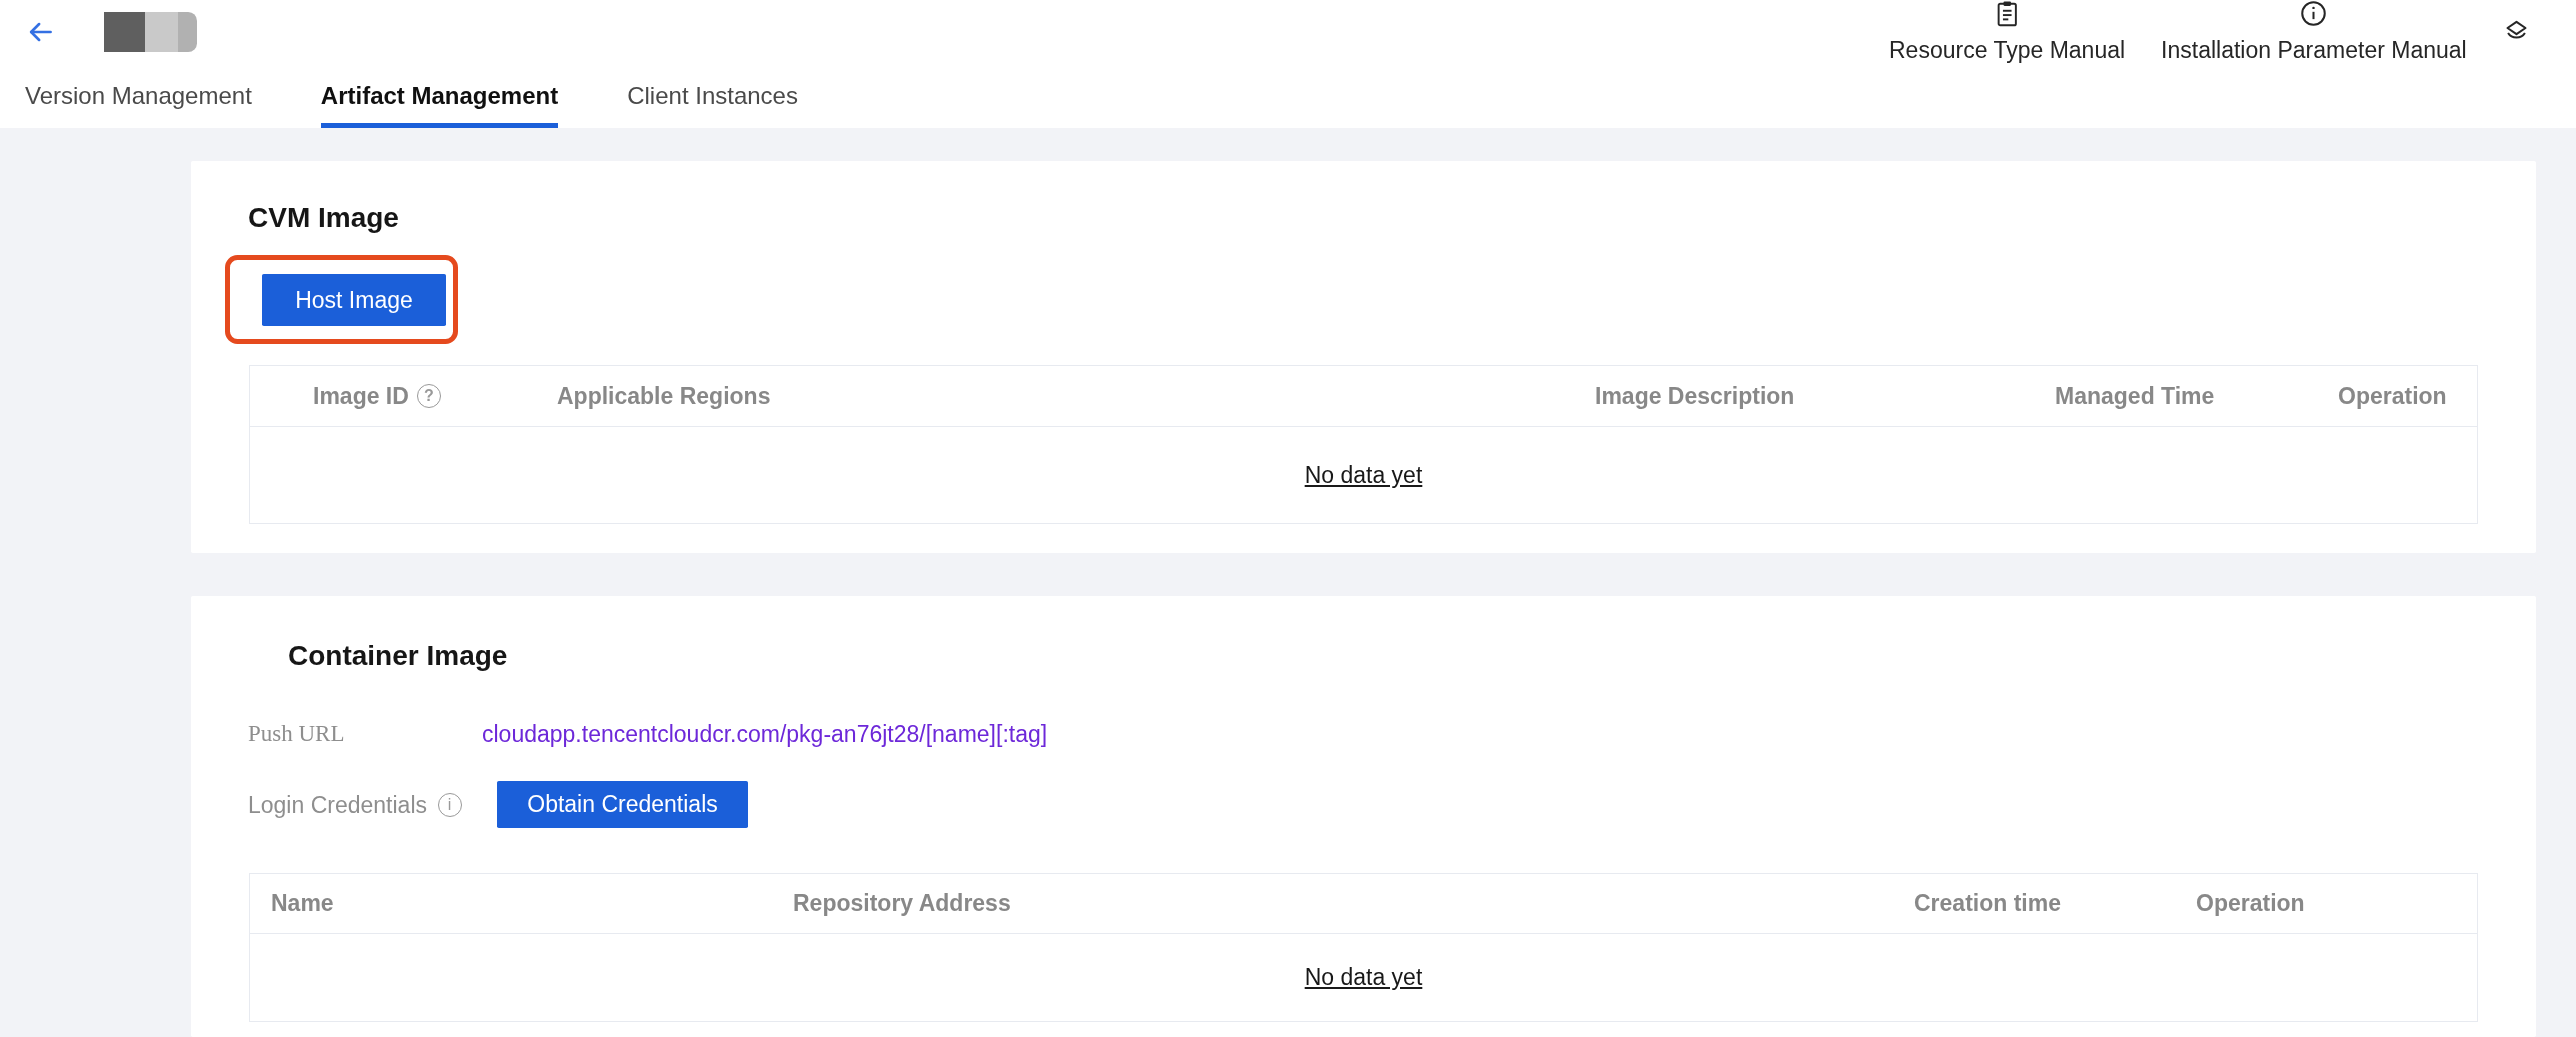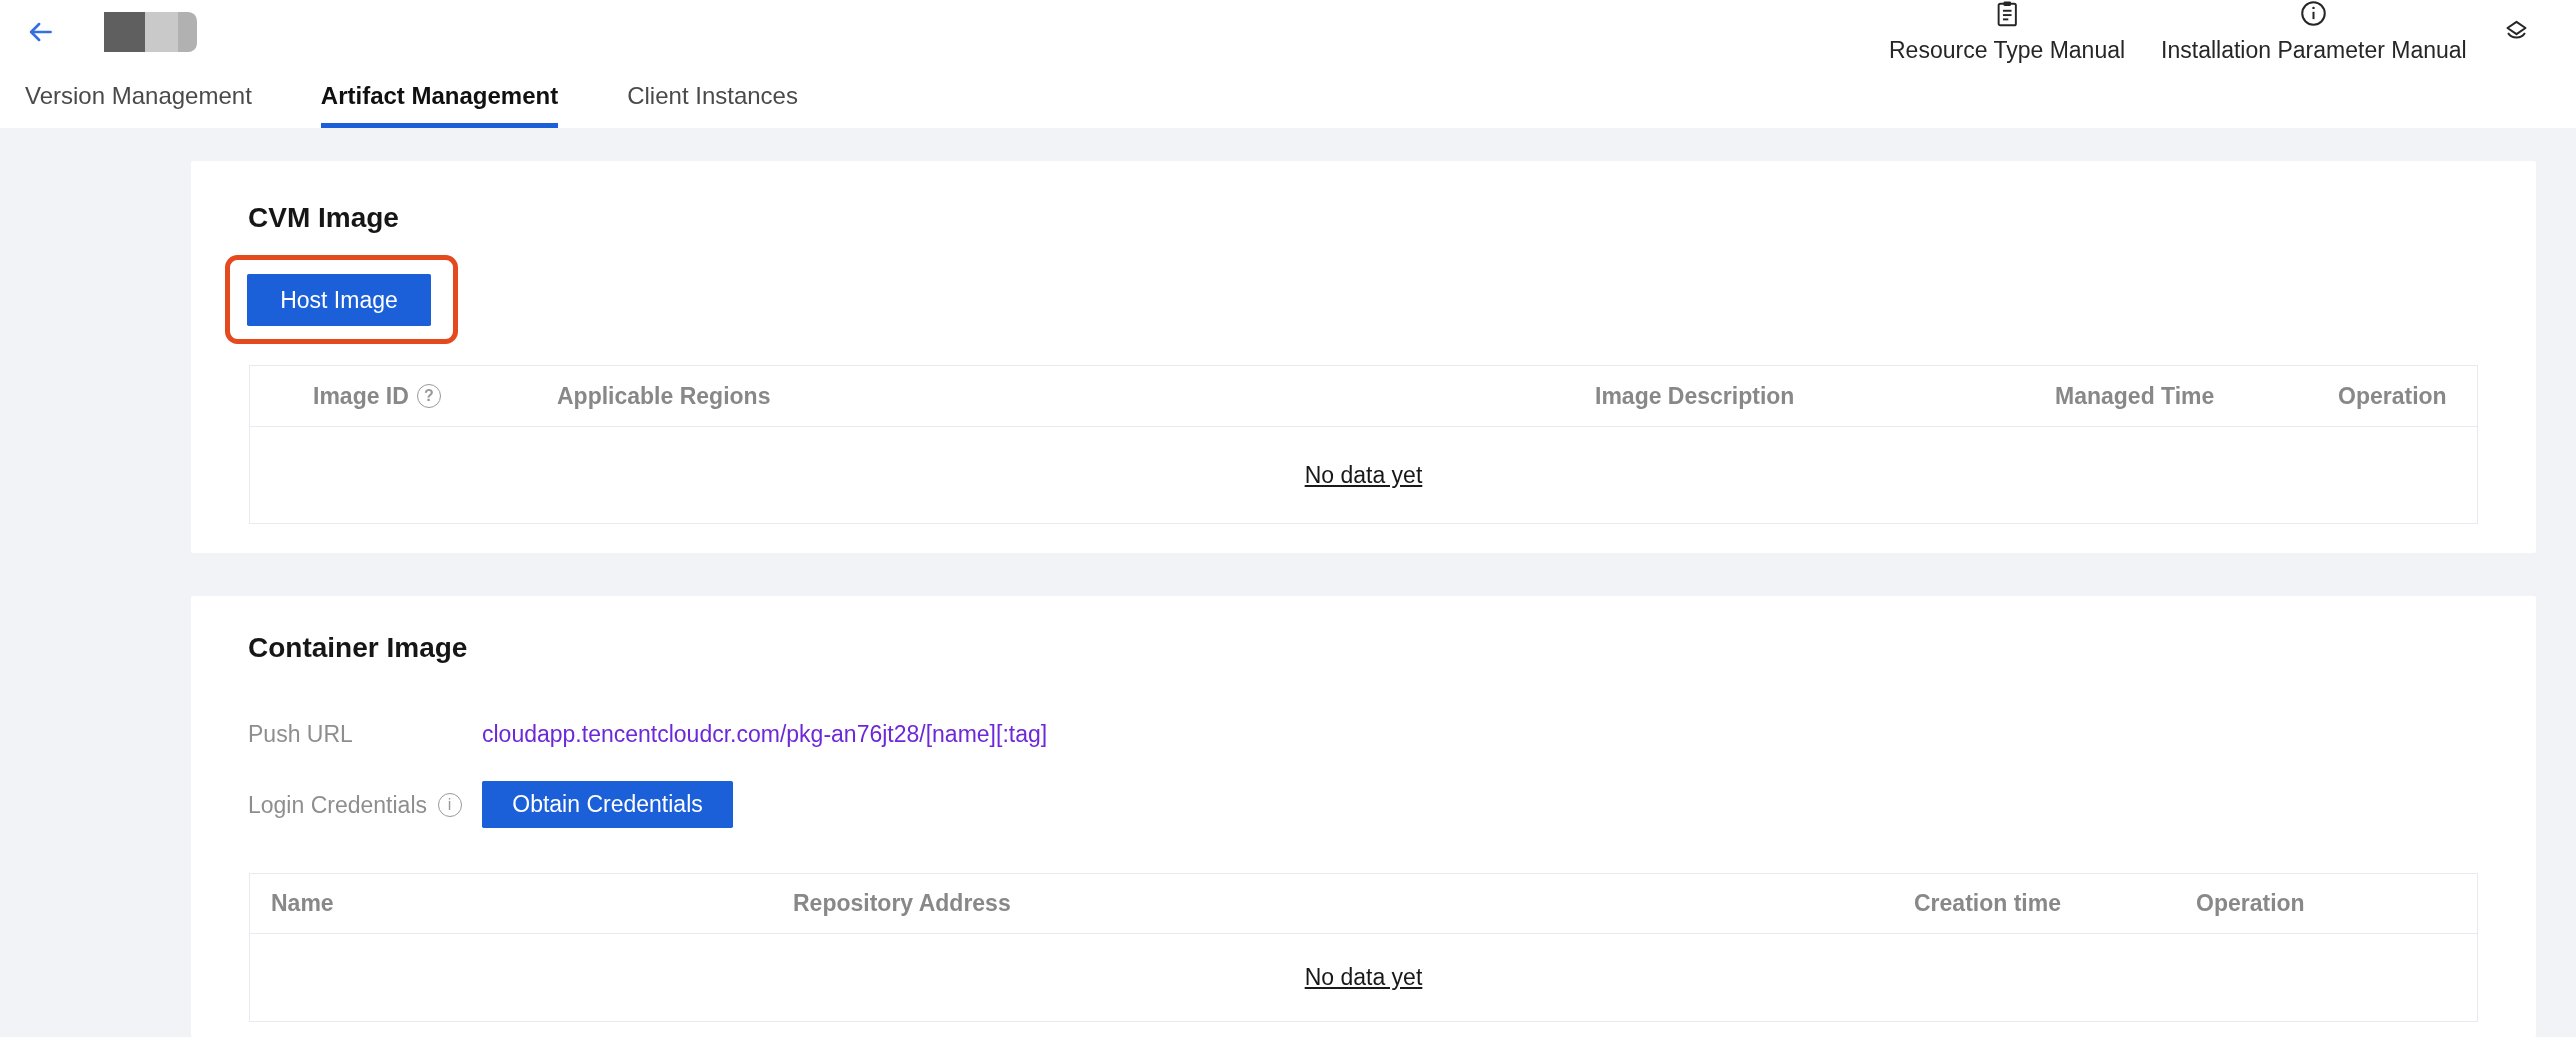--- a/index.html
+++ b/index.html
@@ -25,44 +25,44 @@
   .tab { display:flex; align-items:center; height:64px; font-size:24px; color:#4a4a4a; cursor:pointer; }
   .tab.active { color:#101010; font-weight:bold; border-bottom:5.3px solid #1b5fd9; padding-top:5.3px; }
 
   
   .content { position:absolute; left:0; top:128px; width:2576px; height:910px; background:#f2f3f7; }
   .card { position:absolute; left:191px; width:2345px; background:#ffffff; border-radius:1.8px; }
   .card-cvm { top:33px; height:392px; }
   .card-container { top:468px; height:441px; }
   .card h2 { position:absolute; left:57px; margin:0; font-size:28px; font-weight:bold; color:#161616; line-height:35px; }
   .card-cvm h2 { top:39px; }
-  .card-container h2 { top:34px; }
+  .card-container h2 { top:42px;margin-left:40px; }
 
   .annotation-box { position:absolute; left:34px; top:94px; width:233px; height:89px; border:5.3px solid #e54a1e; border-radius:12.4px; }
   .btn-primary {
     border:none; background:#1b5fd9; color:#ffffff; font-size:23px;
     font-family:"Liberation Sans", sans-serif; border-radius:1.8px; cursor:pointer;
-    display:flex; align-items:center; justify-content:center;
+    display:flex; align-items:center; justify-content:center;margin-left:15px;
   }
   .btn-host { position:absolute; left:56px; top:113px; width:184px; height:52px; }
   .btn-obtain { position:absolute; left:291px; top:185px; width:251px; height:47px; }
 
   .tbl { position:absolute; left:58px; width:2229px; border:0.9px solid #e7eaf0; background:#fff;text-decoration:underline; }
   .tbl-cvm { top:204px; }
   .tbl-container { top:277px; }
   .tbl-head { position:relative; border-bottom:0.9px solid #e7eaf0; }
   .tbl-cvm .tbl-head { height:61px; }
   .tbl-container .tbl-head { height:60px; }
   .th { position:absolute; top:0; height:100%; display:flex; align-items:center; gap:8px; font-size:23px; font-weight:600; color:#888888; white-space:nowrap; }
   .tbl-empty { display:flex; align-items:center; justify-content:center; font-size:23px; color:#181818; }
   .tbl-cvm .tbl-empty { height:96px; }
   .tbl-container .tbl-empty { height:87px; }
 
   .field-row { position:absolute; left:57px; display:flex; align-items:center; gap:10.6px; font-size:23px; }
-  .row-pushurl { top:124px; height:28px; }
+  .row-pushurl { top:124px; height:28px;font-family:Liberation Serif, serif; }
   .row-login { top:195px; height:28px; }
   .field-label { color:#8e8e8e; }
   .field-value { position:absolute; left:291px; top:124px; height:28px; display:flex; align-items:center; font-size:23px; color:#6d28d9; }
 
   .circle-glyph {
     display:inline-flex; align-items:center; justify-content:center;
     width:24px; height:24px; border:1.8px solid #999999; border-radius:50%;
     font-size:16px; line-height:1; color:#999999; font-weight:bold; flex:0 0 auto;
   }
 </style>

